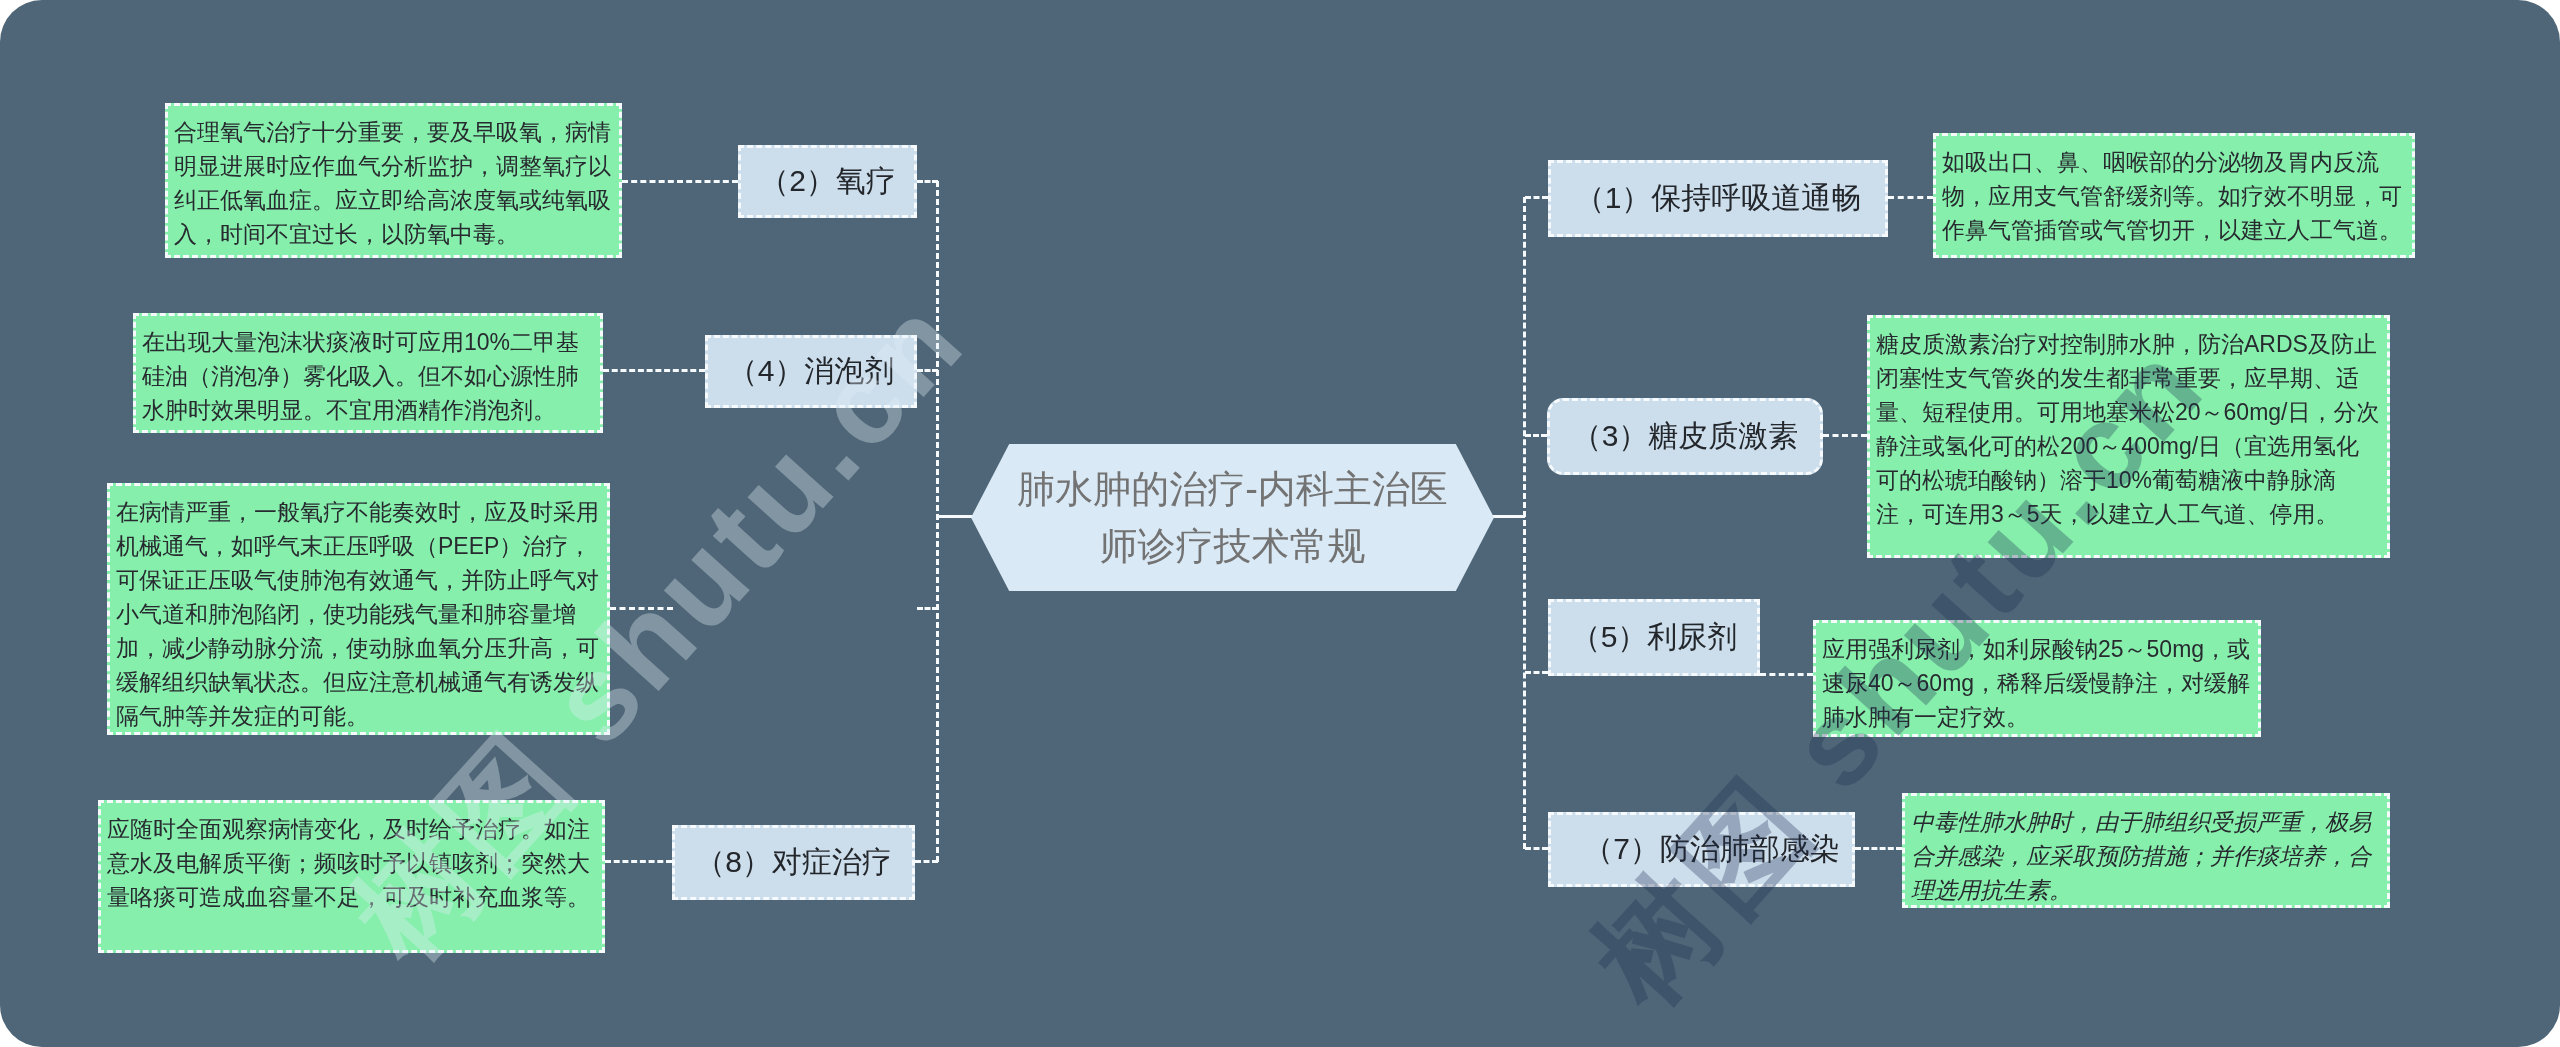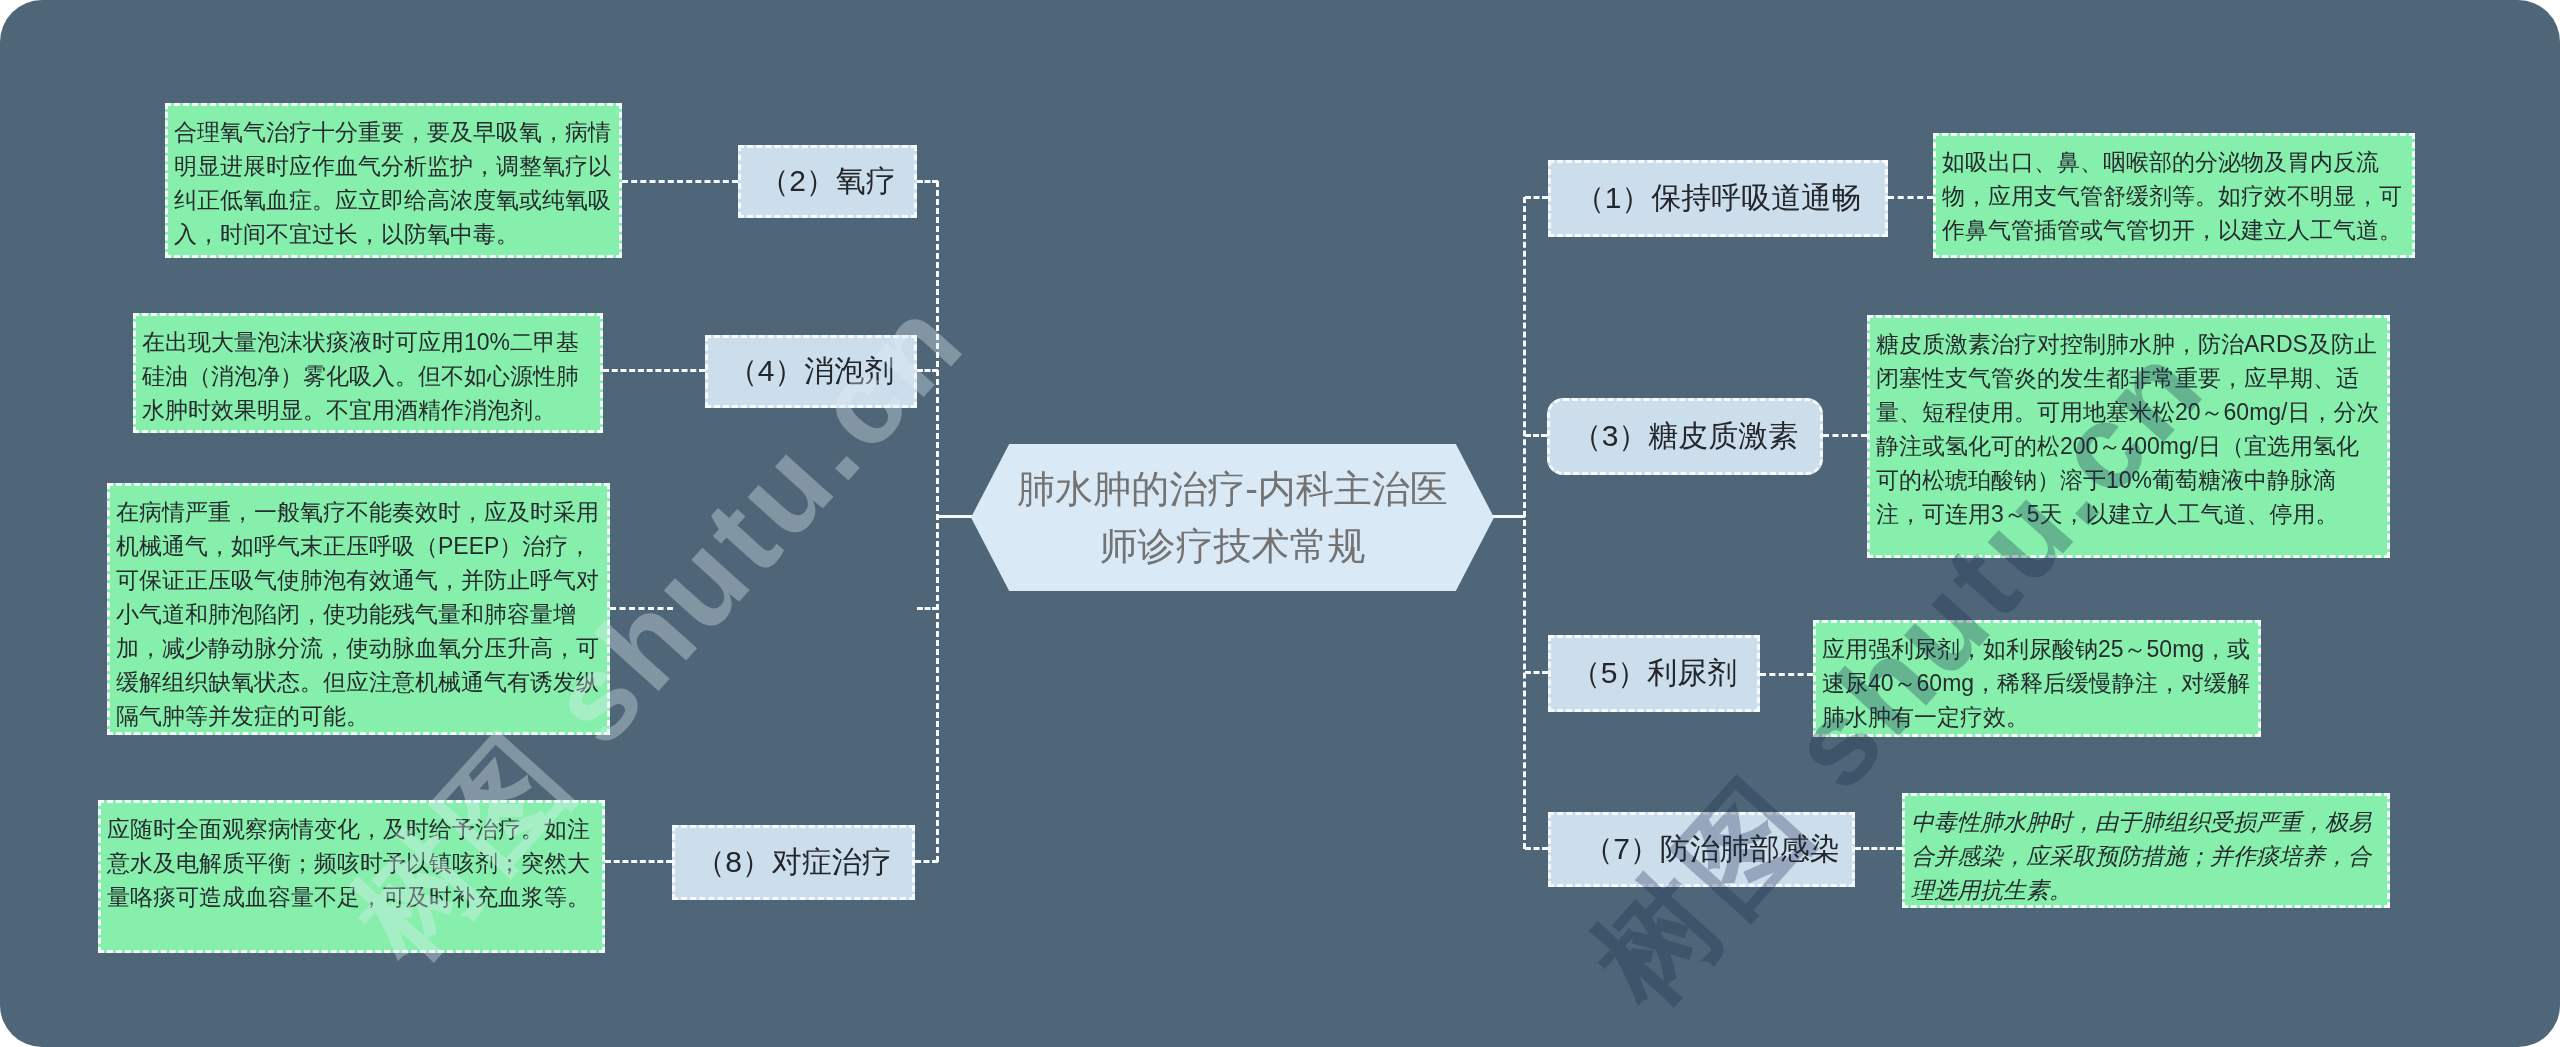--- a/index.html
+++ b/index.html
@@ -111,21 +111,21 @@
 
   <div class="detail-box" style="left:98px; top:800px; width:507px; height:153px;">应随时全面观察病情变化，及时给予治疗。如注意水及电解质平衡；频咳时予以镇咳剂；突然大量咯痰可造成血容量不足，可及时补充血浆等。</div>
   <div class="node-box" style="left:672px; top:825px; width:243px; height:75px;">（8）对症治疗</div>
 
   <div class="node-box" style="left:1548px; top:160px; width:340px; height:77px;">（1）保持呼吸道通畅</div>
   <div class="detail-box" style="left:1933px; top:133px; width:482px; height:125px;">如吸出口、鼻、咽喉部的分泌物及胃内反流物，应用支气管舒缓剂等。如疗效不明显，可作鼻气管插管或气管切开，以建立人工气道。</div>
 
   <div class="node-box" style="left:1547px; top:398px; width:276px; height:77px;border-radius:16px;">（3）糖皮质激素</div>
   <div class="detail-box" style="left:1867px; top:315px; width:523px; height:243px;">糖皮质激素治疗对控制肺水肿，防治ARDS及防止闭塞性支气管炎的发生都非常重要，应早期、适量、短程使用。可用地塞米松20～60mg/日，分次静注或氢化可的松200～400mg/日（宜选用氢化可的松琥珀酸钠）溶于10%葡萄糖液中静脉滴注，可连用3～5天，以建立人工气道、停用。</div>
 
-  <div class="node-box" style="left:1548px; top:635px; width:212px; height:77px;">（5）利尿剂</div>
+  <div class="node-box" style="left:1548px; top:599px; width:212px; height:77px;">（5）利尿剂</div>
   <div class="detail-box" style="left:1813px; top:620px; width:448px; height:117px;">应用强利尿剂，如利尿酸钠25～50mg，或速尿40～60mg，稀释后缓慢静注，对缓解肺水肿有一定疗效。</div>
 
   <div class="node-box" style="left:1548px; top:812px; width:307px; height:75px;padding-left:20px;">（7）防治肺部感染</div>
   <div class="detail-box" style="left:1902px; top:793px; width:488px; height:115px;font-style:italic;">中毒性肺水肿时，由于肺组织受损严重，极易合并感染，应采取预防措施；并作痰培养，合理选用抗生素。</div>
 
   <div class="conn-v" style="left:936px; top:181px; height:681px;"></div>
   <div class="conn-v" style="left:1523px; top:197px; height:652px;"></div>
 
   <div class="conn-h solid" style="left:936px; top:515px; width:39px;"></div>
   <div class="conn-h solid" style="left:1492px; top:515px; width:33px;"></div>

